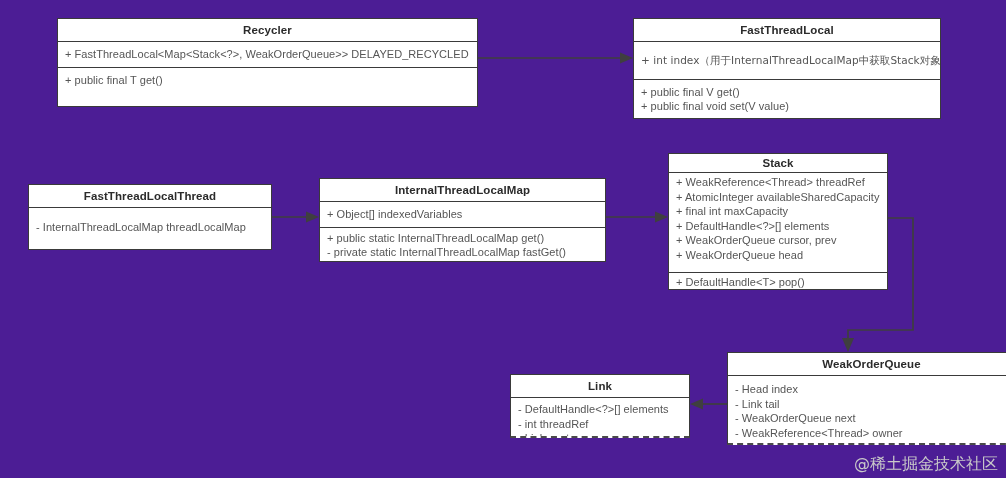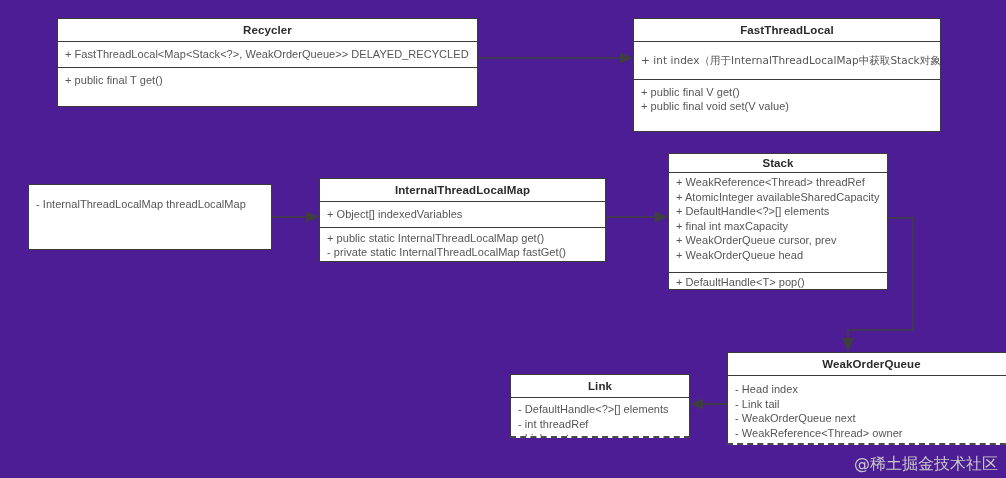--- a/index.html
+++ b/index.html
@@ -92,32 +92,33 @@
   <div class="uml-box" style="left:57px; top:18px; width:421px; height:89px;">
     <div class="uml-title">Recycler</div>
     <div class="uml-section">
       <div class="uml-row">+ FastThreadLocal&lt;Map&lt;Stack&lt;?&gt;, WeakOrderQueue&gt;&gt; DELAYED_RECYCLED</div>
     </div>
     <div class="uml-section last">
       <div class="uml-row">+ public final T get()</div>
     </div>
   </div>
 
-  <div class="uml-box" style="left:633px; top:18px; width:308px; height:114px;">
+  <div class="uml-box" style="left:633px; top:18px; width:308px; height:101px;">
     <div class="uml-title">FastThreadLocal</div>
     <div class="uml-section" style="padding-top:11px; padding-bottom:11px;">
       <div class="uml-row" style="font-family:'DejaVu Sans',sans-serif; font-size:10.5px;">+ int index（用于InternalThreadLocalMap中获取Stack对象）</div>
     </div>
     <div class="uml-section last">
       <div class="uml-row">+ public final V get()</div>
       <div class="uml-row">+ public final void set(V value)</div>
     </div>
   </div>
 
   <div class="uml-box" style="left:28px; top:184px; width:244px; height:66px;">
+    <div class="uml-title">FastThreadLocalThread</div>
     <div class="uml-section last" style="padding-top:12px;">
       <div class="uml-row">- InternalThreadLocalMap threadLocalMap</div>
     </div>
   </div>
 
   <div class="uml-box" style="left:319px; top:178px; width:287px; height:84px;">
     <div class="uml-title">InternalThreadLocalMap</div>
     <div class="uml-section">
       <div class="uml-row">+ Object[] indexedVariables</div>
     </div>
@@ -126,22 +127,22 @@
       <div class="uml-row">-  private static InternalThreadLocalMap fastGet()</div>
       <div class="uml-row">-  private static InternalThreadLocalMap slowGet()</div>
     </div>
   </div>
 
   <div class="uml-box" style="left:668px; top:153px; width:220px; height:137px;">
     <div class="uml-title" style="padding:3px 4px 3px 4px;">Stack</div>
     <div class="uml-section" style="padding-top:2px; padding-bottom:10px;">
       <div class="uml-row">+ WeakReference&lt;Thread&gt; threadRef</div>
       <div class="uml-row">+ AtomicInteger availableSharedCapacity</div>
+      <div class="uml-row">+ final int maxCapacity</div>
       <div class="uml-row">+ DefaultHandle&lt;?&gt;[] elements</div>
-      <div class="uml-row">+ final int maxCapacity</div>
       <div class="uml-row">+ WeakOrderQueue cursor, prev</div>
       <div class="uml-row">+ WeakOrderQueue head</div>
     </div>
     <div class="uml-section last" style="padding-top:2px; padding-bottom:0;">
       <div class="uml-row">+ DefaultHandle&lt;T&gt; pop()</div>
 
     </div>
   </div>
 
   <div class="uml-box dashed" style="left:727px; top:352px; width:289px; height:93px;">

